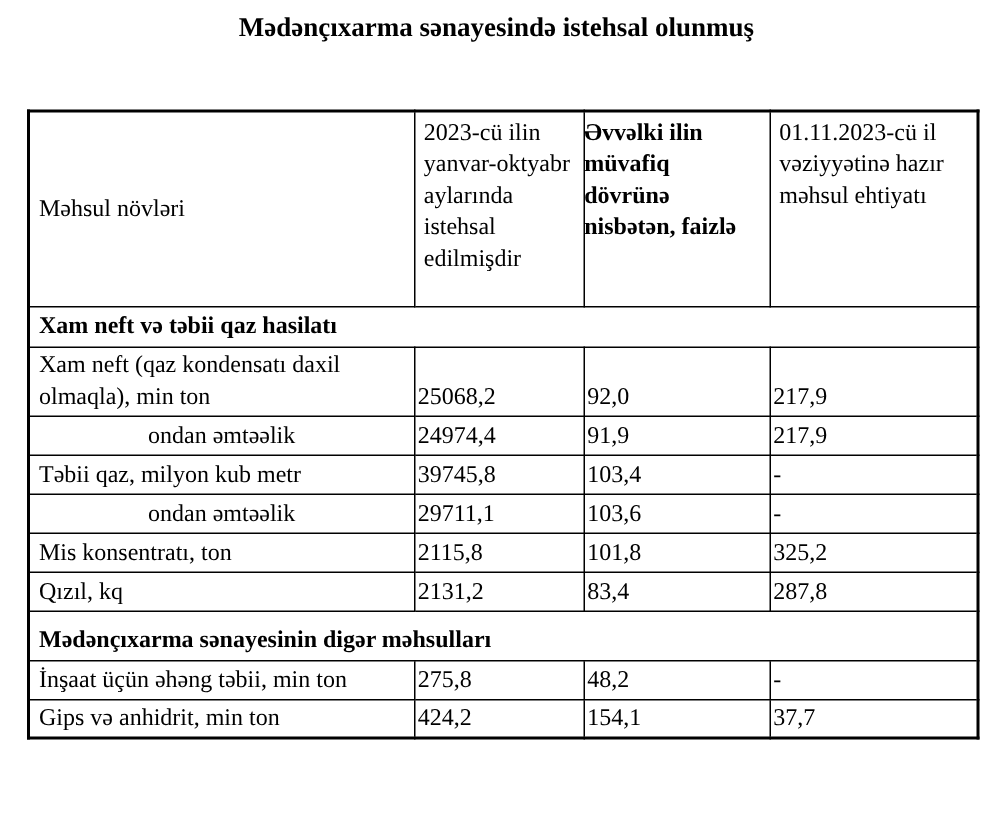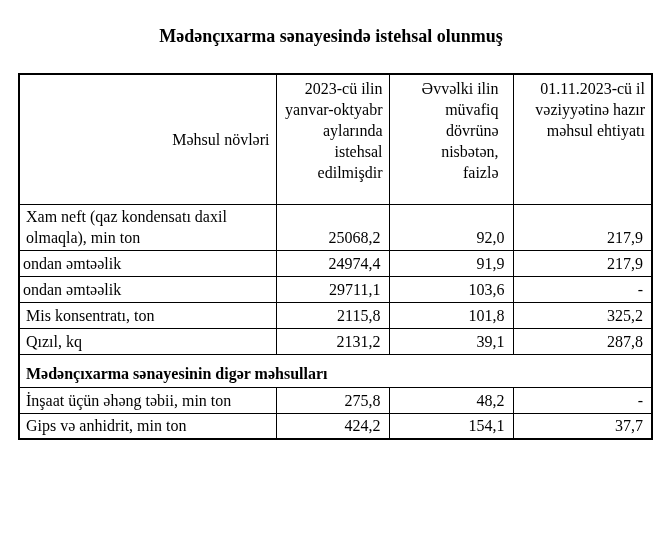--- a/index.html
+++ b/index.html
@@ -6,21 +6,21 @@
   html, body {
     margin: 0; padding: 0;
     width: 662px; height: 546px;
     background: #ffffff;
     color: #000000;
     font-family: "Liberation Serif", "DejaVu Serif", serif;
   }
   .page { position: relative; width: 662px; height: 546px; overflow: hidden; }
 
   .title {
-    margin-top: 23px;
+    margin-top: 5px;
     text-align: center;
     font-weight: bold;
     font-size: 18px;
     line-height: 27px;
   }
 
   table.products {
     position: absolute;
     left: 18px; top: 73px;
     width: 633px;
@@ -34,27 +34,27 @@
   col.c4 { width: 139px; }
 
   th, td {
     border: 1px solid #000;
     font-size: 16px;
     font-weight: normal;
     line-height: 21px;
     overflow: hidden;
   }
   thead tr { height: 130px; }
-  th { text-align: right; vertical-align: top; padding: 3px 6px 2px 6px; margin-top: 44px; }
+  th { text-align: left; vertical-align: top; padding: 3px 6px 2px 6px; margin-top: 44px; }
   th.first-col { vertical-align: middle; }
-  th.pct-col { padding-left: 14px; padding-right: 14px; }
+  th.pct-col { padding-left: 0; padding-right: 14px; font-weight: bold; }
 
   td.label { text-align: left; vertical-align: bottom; padding: 1px 3px 2px 6px; height: 26px; }
-  td.label.indent { padding-left: 3px; }
-  td.val { text-align: right; vertical-align: bottom; padding: 1px 8px 2px 2px; height: 26px; }
+  td.label.indent { text-align: center; padding-left: 3px; }
+  td.val { vertical-align: bottom; padding: 1px 8px 2px 2px; height: 26px; }
 
   td.section {
     font-weight: bold;
     text-align: left;
     vertical-align: bottom;
     padding: 1px 3px 3px 6px;
   }
   td.section.normal { height: 27px; }
   td.section.tall   { height: 43px; }
   td.section.medium { height: 33px; }
@@ -77,47 +77,56 @@
     <thead>
       <tr>
         <th class="first-col">Məhsul növləri</th>
         <th>2023-cü ilin yanvar-oktyabr aylarında istehsal edilmişdir</th>
         <th class="pct-col">Əvvəlki ilin müvafiq dövrünə nisbətən, faizlə</th>
         <th>01.11.2023-cü il vəziyyətinə hazır məhsul ehtiyatı</th>
       </tr>
     </thead>
     <tbody>
         <tr>
+          <td colspan="4" class="section normal">Xam neft və təbii qaz hasilatı</td>
+        </tr>
+        <tr>
           <td class="label">Xam neft (qaz kondensatı daxil olmaqla), min ton</td>
           <td class="val">25068,2</td>
           <td class="val">92,0</td>
           <td class="val">217,9</td>
         </tr>
         <tr>
           <td class="label indent">ondan əmtəəlik</td>
           <td class="val">24974,4</td>
           <td class="val">91,9</td>
           <td class="val">217,9</td>
+        </tr>
+        <tr>
+          <td class="label">Təbii qaz, milyon kub metr</td>
+          <td class="val">39745,8</td>
+          <td class="val">103,4</td>
+          <td class="val">-</td>
         </tr>
         <tr>
           <td class="label indent">ondan əmtəəlik</td>
           <td class="val">29711,1</td>
           <td class="val">103,6</td>
           <td class="val">-</td>
         </tr>
         <tr>
           <td class="label">Mis konsentratı, ton</td>
           <td class="val">2115,8</td>
           <td class="val">101,8</td>
           <td class="val">325,2</td>
         </tr>
         <tr>
           <td class="label">Qızıl, kq</td>
           <td class="val">2131,2</td>
-          <td class="val">39,1</td>
+          <td class="val">83,4</td>
           <td class="val">287,8</td>
         </tr>
         <tr>
           <td colspan="4" class="section medium">Mədənçıxarma sənayesinin digər məhsulları</td>
         </tr>
         <tr>
           <td class="label">İnşaat üçün əhəng təbii, min ton</td>
           <td class="val">275,8</td>
           <td class="val">48,2</td>
           <td class="val">-</td>

